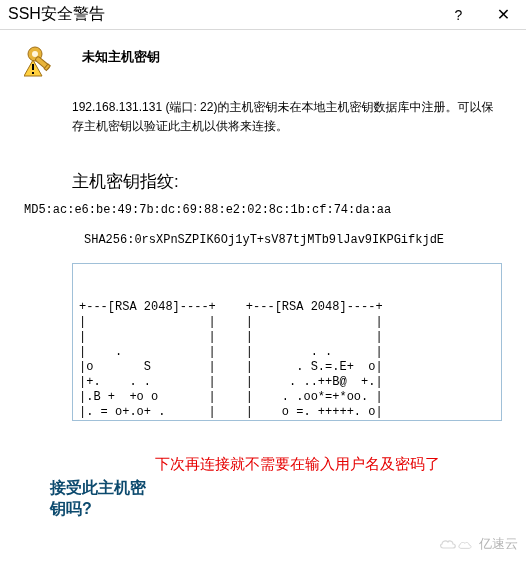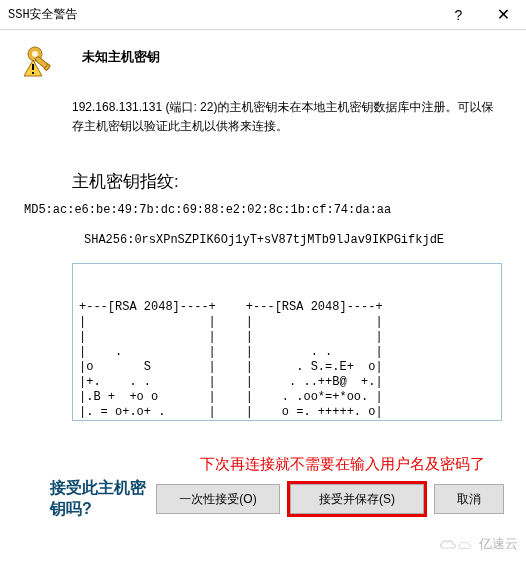--- a/index.html
+++ b/index.html
@@ -16,23 +16,22 @@
   .titlebar {
     height: 30px;
     background: #fff;
     border-bottom: 1px solid #d9d9d9;
     display: flex;
     align-items: center;
     padding: 0 0 0 8px;
   }
   .titlebar .title {
     flex: 1;
-    font-size: 12px;
-    color: #000;
-    font-family: Liberation Mono, monospace;
+    font-size: 16px;
+    color: #000;
   }
   .titlebar .ctl {
     width: 45px;
     height: 30px;
     display: flex;
     align-items: center;
     justify-content: center;
     color: #000;
     font-family: Arial, sans-serif;
   }
@@ -100,21 +99,20 @@
   .annot {
     position: absolute;
     left: 155px;
     top: 454px;
     width: 330px;
     color: #e60000;
     font-size: 15px;
     font-weight: 500;
     line-height: 1.3;
     pointer-events: none;
-    text-align: right;
   }
   .footer {
     position: absolute;
     left: 0; right: 0; top: 478px;
     padding: 0 24px 0 50px;
     display: flex;
     align-items: center;
   }
   .accept-q {
     flex: 0 0 106px;
@@ -226,25 +224,20 @@
 +-----[SHA256]----+</div>
     </div>
   </div>
 
 </div>
 
 <div class="annot">下次再连接就不需要在输入用户名及密码了</div>
 
 <div class="footer">
   <div class="accept-q">接受此主机密钥吗?</div>
-  <div class="btns">
-    <div class="btn wide">一次性接受(O)</div>
-    <div class="btn hl">接受并保存(S)</div>
-    <div class="btn">取消</div>
-  </div>
 </div>
 
 <div class="watermark">
   <span class="cloud">
     <svg width="18" height="12" viewBox="0 0 18 12">
       <path d="M4 10 C1 10 1 6 3 6 C3 3 7 2 9 4 C10 2 14 3 14 6 C17 6 17 10 14 10 Z" fill="none" stroke="#b5b5b5" stroke-width="1.2"></path>
     </svg>
   </span>
   <span class="cloud" style="margin-left:-4px;">
     <svg width="16" height="10" viewBox="0 0 18 12">

